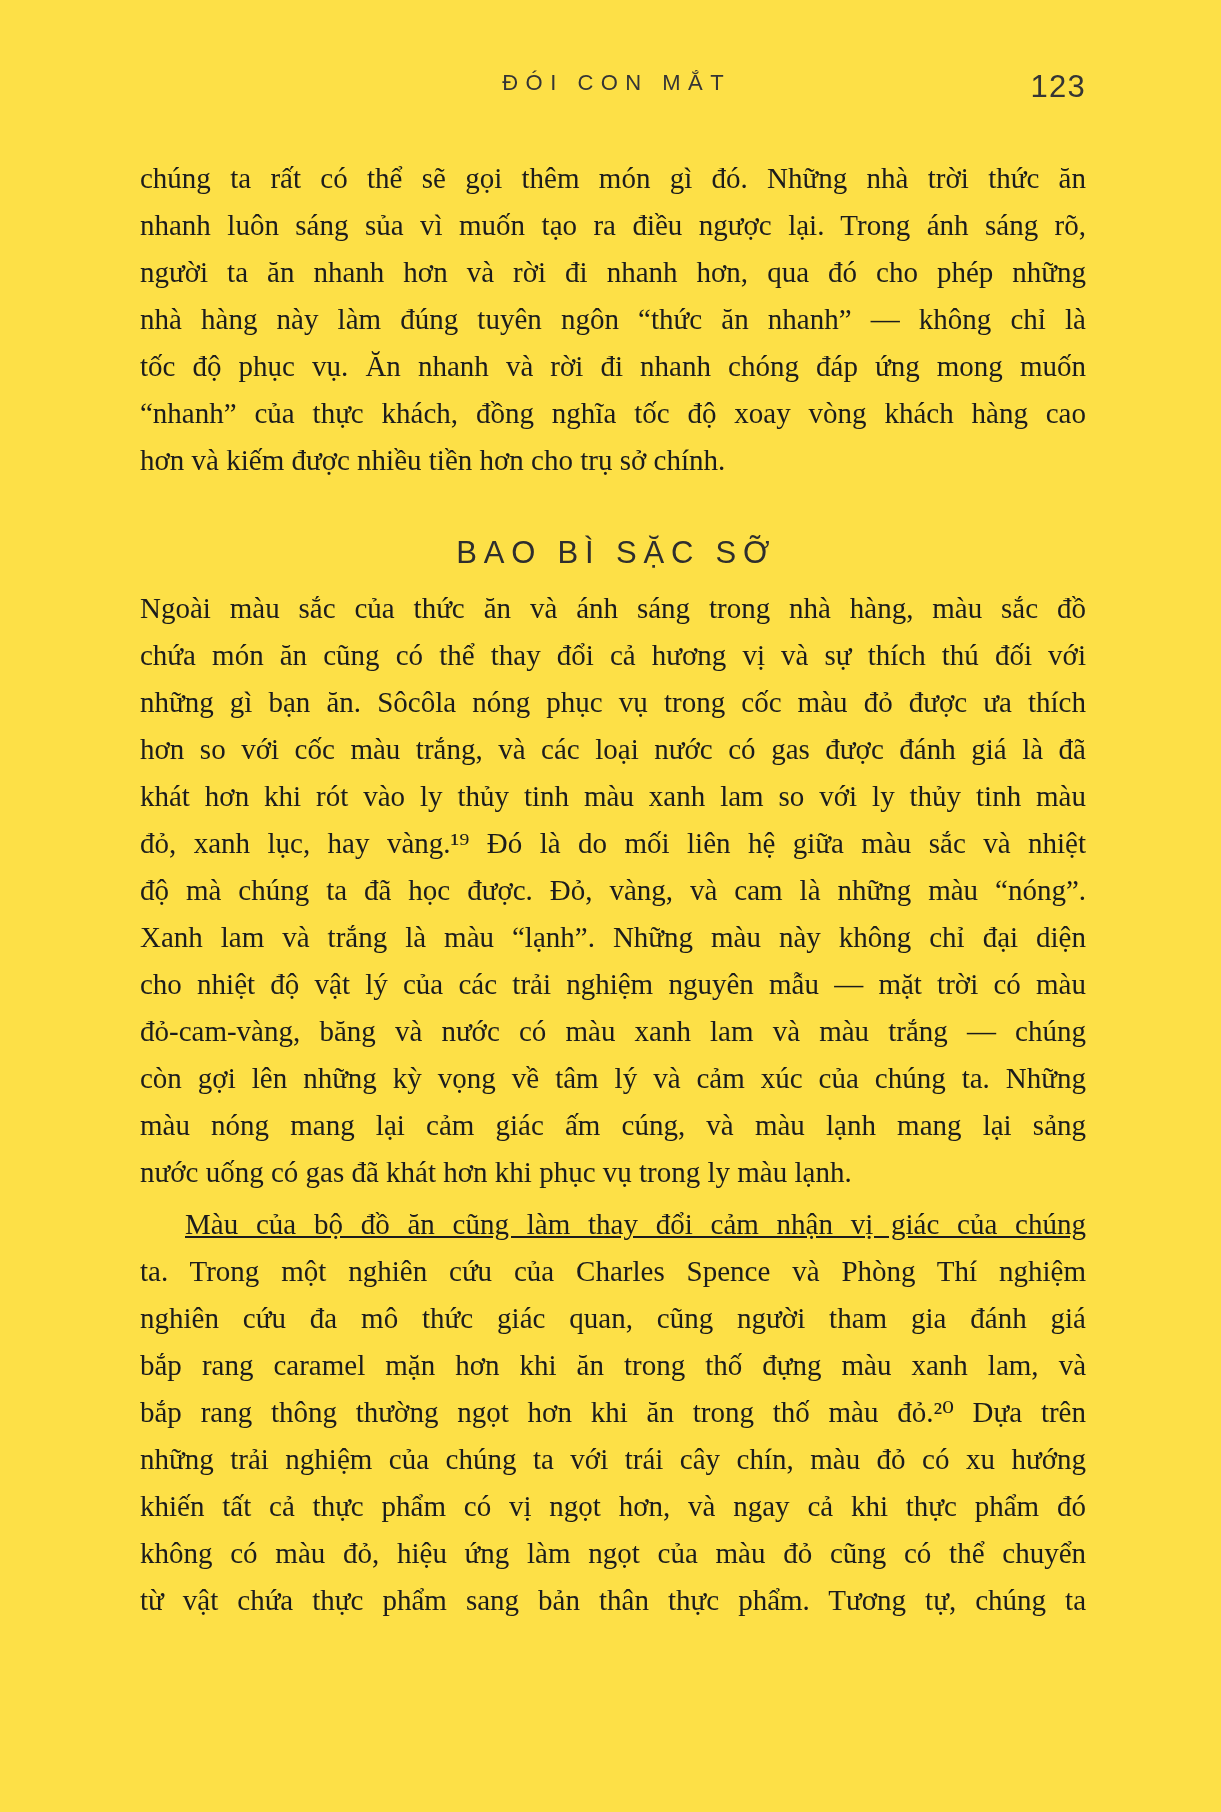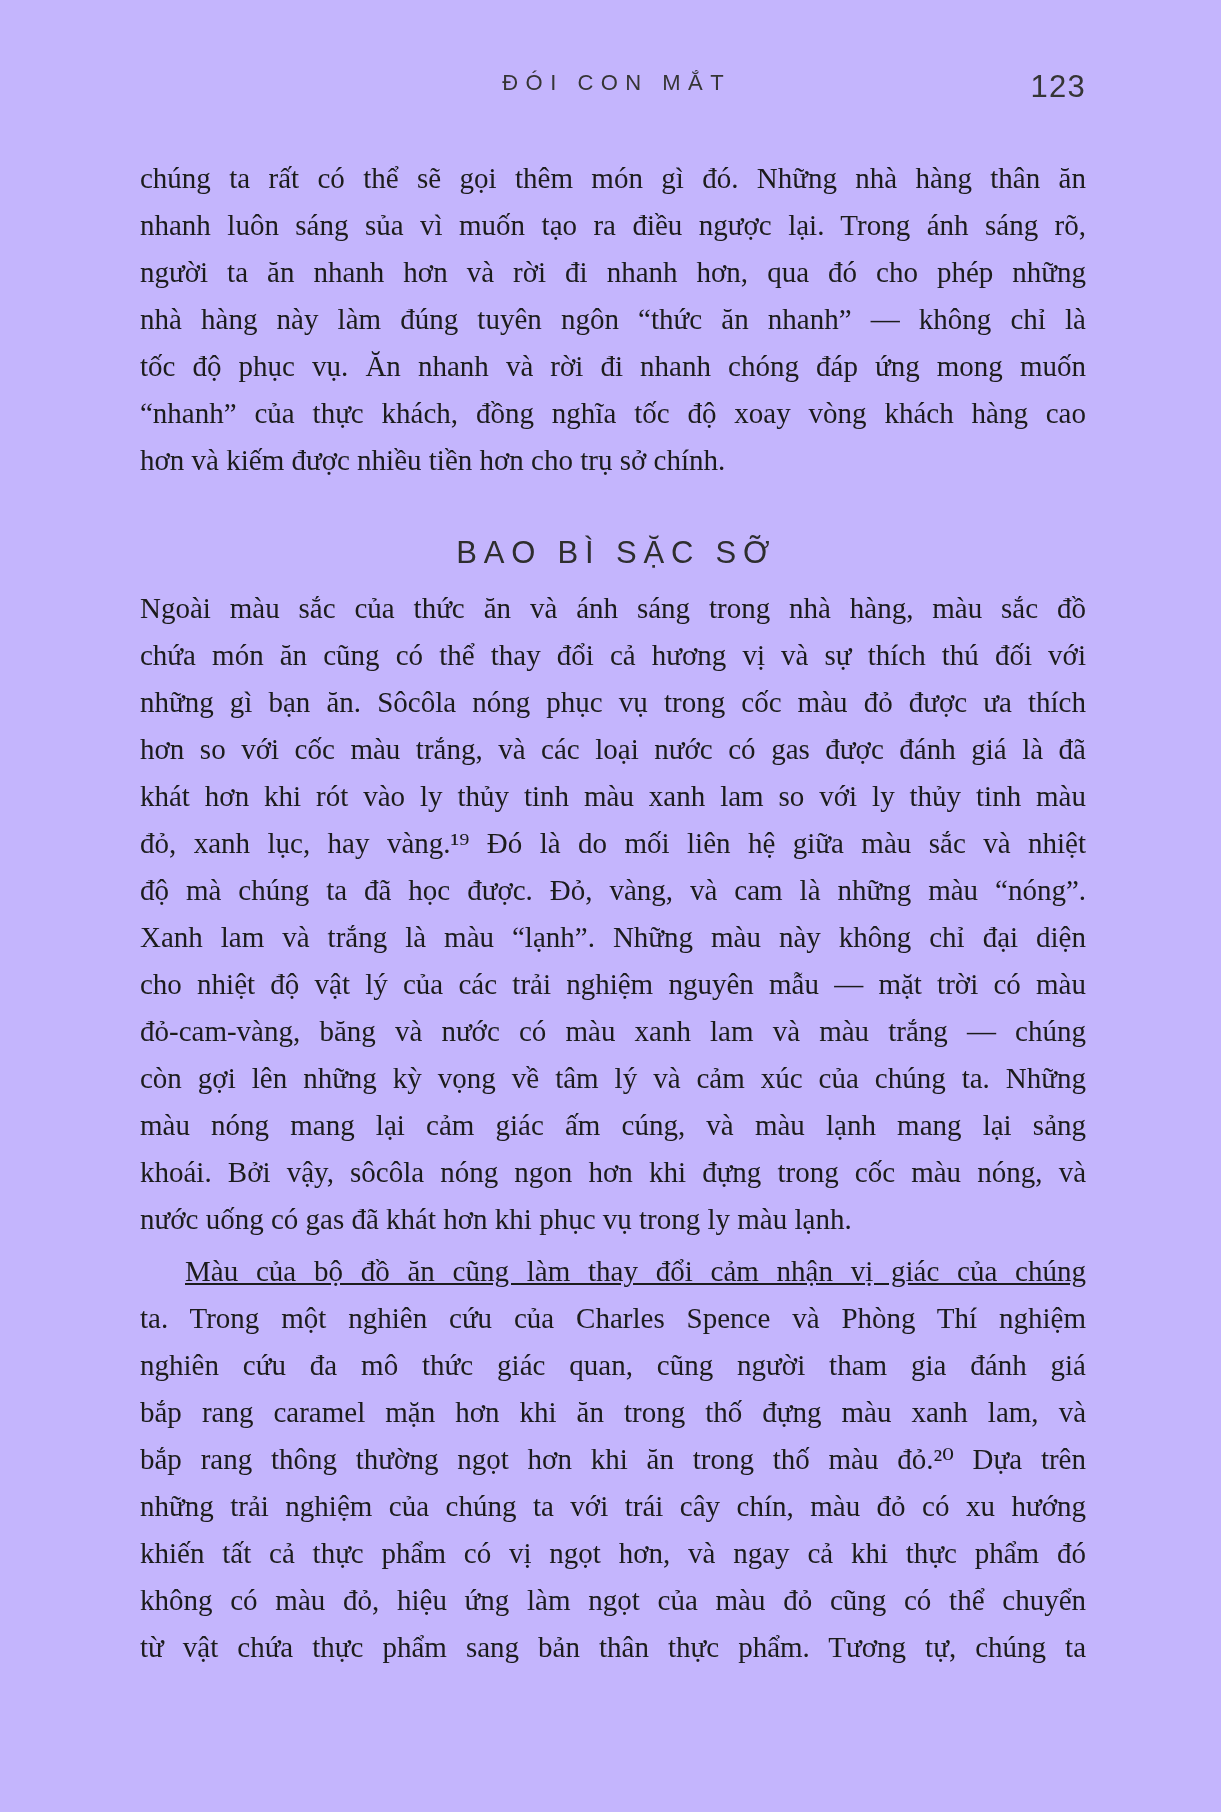--- a/index.html
+++ b/index.html
@@ -6,21 +6,21 @@
   body {
     width: 1221px;
     height: 1812px;
     background: #ffffff;
     overflow: hidden;
   }
   .page {
     position: relative;
     width: 1221px;
     height: 1812px;
-    background: #c4b5fd;
+    background: #fde047;
     font-family: "Liberation Serif", "DejaVu Serif", serif;
     color: #1c1c1c;
   }
   .running-header {
     position: absolute;
     top: 70px;
     left: 140px;
     width: 946px;
     height: 32px;
   }
@@ -84,21 +84,21 @@
 <div class="page">
 
   <header class="running-header">
     <div class="running-title">ĐÓI CON MẮT</div>
     <div class="page-number">123</div>
   </header>
 
   <main class="text-block">
 
     <section class="paragraph paragraph-1">
-      <div class="line">chúng ta rất có thể sẽ gọi thêm món gì đó. Những nhà hàng thân ăn</div>
+      <div class="line">chúng ta rất có thể sẽ gọi thêm món gì đó. Những nhà trời thức ăn</div>
       <div class="line">nhanh luôn sáng sủa vì muốn tạo ra điều ngược lại. Trong ánh sáng rõ,</div>
       <div class="line">người ta ăn nhanh hơn và rời đi nhanh hơn, qua đó cho phép những</div>
       <div class="line">nhà hàng này làm đúng tuyên ngôn “thức ăn nhanh” — không chỉ là</div>
       <div class="line">tốc độ phục vụ. Ăn nhanh và rời đi nhanh chóng đáp ứng mong muốn</div>
       <div class="line">“nhanh” của thực khách, đồng nghĩa tốc độ xoay vòng khách hàng cao</div>
       <div class="line end">hơn và kiếm được nhiều tiền hơn cho trụ sở chính.</div>
     </section>
 
     <h2 class="section-heading">BAO BÌ SẶC SỠ</h2>
 
@@ -108,21 +108,20 @@
       <div class="line">những gì bạn ăn. Sôcôla nóng phục vụ trong cốc màu đỏ được ưa thích</div>
       <div class="line">hơn so với cốc màu trắng, và các loại nước có gas được đánh giá là đã</div>
       <div class="line">khát hơn khi rót vào ly thủy tinh màu xanh lam so với ly thủy tinh màu</div>
       <div class="line">đỏ, xanh lục, hay vàng.¹⁹ Đó là do mối liên hệ giữa màu sắc và nhiệt</div>
       <div class="line">độ mà chúng ta đã học được. Đỏ, vàng, và cam là những màu “nóng”.</div>
       <div class="line">Xanh lam và trắng là màu “lạnh”. Những màu này không chỉ đại diện</div>
       <div class="line">cho nhiệt độ vật lý của các trải nghiệm nguyên mẫu — mặt trời có màu</div>
       <div class="line">đỏ-cam-vàng, băng và nước có màu xanh lam và màu trắng — chúng</div>
       <div class="line">còn gợi lên những kỳ vọng về tâm lý và cảm xúc của chúng ta. Những</div>
       <div class="line">màu nóng mang lại cảm giác ấm cúng, và màu lạnh mang lại sảng</div>
-      <div class="line">khoái. Bởi vậy, sôcôla nóng ngon hơn khi đựng trong cốc màu nóng, và</div>
       <div class="line end">nước uống có gas đã khát hơn khi phục vụ trong ly màu lạnh.</div>
     </section>
 
     <section class="paragraph paragraph-3">
       <div class="line indent">Màu của bộ đồ ăn cũng làm thay đổi cảm nhận vị giác của chúng</div>
       <div class="line">ta. Trong một nghiên cứu của Charles Spence và Phòng Thí nghiệm</div>
       <div class="line">nghiên cứu đa mô thức giác quan, cũng người tham gia đánh giá</div>
       <div class="line">bắp rang caramel mặn hơn khi ăn trong thố đựng màu xanh lam, và</div>
       <div class="line">bắp rang thông thường ngọt hơn khi ăn trong thố màu đỏ.²⁰ Dựa trên</div>
       <div class="line">những trải nghiệm của chúng ta với trái cây chín, màu đỏ có xu hướng</div>

